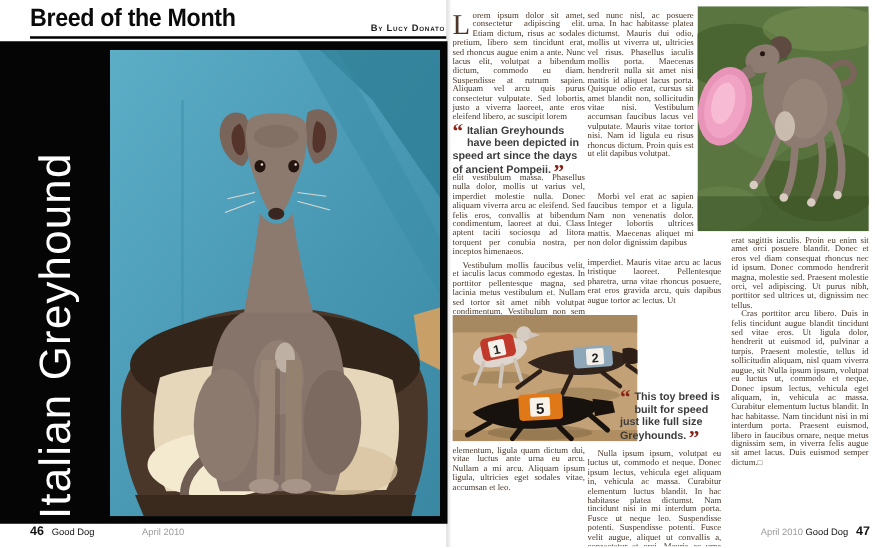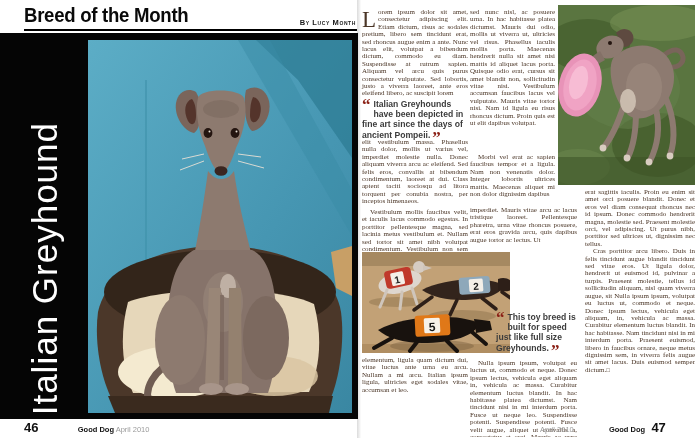--- a/index.html
+++ b/index.html
@@ -18,25 +18,25 @@
   .vtitle-wrap{left:0;top:33px;width:88px;height:386px;display:flex;align-items:flex-end;justify-content:center;}
   .vtitle{writing-mode:vertical-rl;transform:rotate(180deg);color:#ffffff;
           font-family:"Liberation Sans",sans-serif;font-weight:normal;font-size:35px;
           letter-spacing:1px;line-height:1;padding:4px 0 2px 0;white-space:nowrap;}
   .photo{left:88px;top:40px;width:264px;height:373px;}
   .crease{left:357px;top:0;width:6px;height:438px;
           background:linear-gradient(to right,rgba(0,0,0,.14),rgba(0,0,0,0) 70%);}
 
   
   .footer{top:420px;font-family:"Liberation Sans",sans-serif;font-size:7.5px;color:#111;}
-  .footer .pg{font-weight:bold;font-size:13px;}
-  .footer .mag{font-weight:bold;margin-left:33px;}
-  .footer .iss{color:#9b9b9b;}
+  .footer .pg{font-weight:bold;font-size:10px;}
+  .footer .mag{font-weight:normal;}
+  .footer .iss{color:#9b9b9b;margin-left:36px;}
   .footer-l{left:24px;}
-  .footer-r{left:540px;width:156px;text-align:left;}
+  .footer-r{left:540px;width:156px;text-align:right;}
 
   
   .col{font-size:7px;line-height:7.4px;color:#4a3526;text-align:justify;}
   .col p{margin:0;}
   .indent{text-indent:8px;}
   .dropcap{float:left;font-size:23px;line-height:19px;padding:1px 2px 0 0;color:#4a3526;}
   .endmark{font-size:6px;color:#4a3526;}
 
   .c1p1{left:362px;top:9px;width:106px;}
   .pq1{left:362px;top:99px;width:106px;}
@@ -66,21 +66,21 @@
   .q-close{font-family:"Liberation Serif",serif;font-weight:bold;font-size:17px;line-height:6px;
            color:#8b2015;position:relative;top:5px;padding-left:2px;}
 </style>
 </head>
 <body>
 
 <div class="spread">
 
   <div class="abs title">Breed of the Month</div>
   <div class="abs title-rule"></div>
-  <div class="abs byline">By Lucy Month</div>
+  <div class="abs byline">By Lucy Donato</div>
 
   <div class="abs black-panel"></div>
   <div class="abs vtitle-wrap">
     <div class="vtitle">Italian Greyhound</div>
   </div>
 
   <svg class="abs photo" viewBox="0 0 264 373" preserveAspectRatio="none">
     <defs>
       <linearGradient id="teal" x1="0" y1="0" x2="1" y2="1">
         <stop offset="0" stop-color="#5cadc6"></stop>
@@ -140,21 +140,21 @@
     <span class="pg">46</span>&nbsp;&nbsp;
     <span class="mag">Good Dog</span>
     <span class="iss">April 2010</span>
   </div>
 
   <div class="abs col c1p1">
     <p><span class="dropcap">L</span><span>orem ipsum dolor sit amet, consectetur adipiscing elit. Etiam dictum, risus ac sodales pretium, libero sem tincidunt erat, sed rhoncus augue enim a ante. Nunc lacus elit, volutpat a bibendum dictum, commodo eu diam. Suspendisse at rutrum sapien. Aliquam vel arcu quis purus consectetur vulputate. Sed lobortis, justo a viverra laoreet, ante eros eleifend libero, ac suscipit lorem</span></p>
   </div>
 
   <div class="abs pullquote pq1">
-    <span class="q-open">“</span><span>Italian Greyhounds have been depicted in fine art since the days of ancient Pompeii.</span><span class="q-close">”</span>
+    <span class="q-open">“</span><span>Italian Greyhounds have been depicted in speed art since the days of ancient Pompeii.</span><span class="q-close">”</span>
   </div>
 
   <div class="abs col c1p2">
       <p>elit vestibulum massa. Phasellus nulla dolor, mollis ut varius vel, imperdiet molestie nulla. Donec aliquam viverra arcu ac eleifend. Sed felis eros, convallis at bibendum condimentum, laoreet at dui. Class aptent taciti sociosqu ad litora torquent per conubia nostra, per inceptos himenaeos.</p>
     </div>
   <div class="abs col c1p3">
       <p class="indent">Vestibulum mollis faucibus velit, et iaculis lacus commodo egestas. In porttitor pellentesque magna, sed lacinia metus vestibulum et. Nullam sed tortor sit amet nibh volutpat condimentum. Vestibulum non sem non felis auctor lobortis id nec lacus. Donec ornare, elit vitae lacinia</p>
     </div>
 
   <svg class="abs race" viewBox="0 0 148 101" preserveAspectRatio="none">
@@ -202,21 +202,21 @@
         <line x1="85" y1="89" x2="95" y2="99"></line>
           <line x1="110" y1="80" x2="124" y2="92"></line>
       </g>
       <rect x="53" y="63" width="35" height="21" rx="3" fill="#e07818" transform="rotate(-3 70 73)"></rect>
       <rect x="62" y="66" width="16" height="15" rx="1.5" fill="#f7f2ea" transform="rotate(-3 70 73)"></rect>
       <text x="70" y="79" transform="rotate(-3 70 73)" font-family="Liberation Sans, sans-serif" font-size="12" font-weight="bold" fill="#1a1a1a" text-anchor="middle">5</text>
     </g>
   </svg>
 
   <div class="abs col c1p4">
-      <p>elementum, ligula quam dictum dui, vitae luctus ante urna eu arcu. Nullam a mi arcu. Italian ipsum ligula, ultricies eget sodales vitae, accumsan et leo.</p>
+      <p>elementum, ligula quam dictum dui, vitae luctus ante urna eu arcu. Nullam a mi arcu. Aliquam ipsum ligula, ultricies eget sodales vitae, accumsan et leo.</p>
     </div>
 
   <div class="abs col c2s1">
       <p>sed nunc nisl, ac posuere urna. In hac habitasse platea dictumst. Mauris dui odio, mollis ut viverra ut, ultricies vel risus. Phasellus iaculis mollis porta. Maecenas hendrerit nulla sit amet nisi mattis id aliquet lacus porta. Quisque odio erat, cursus sit amet blandit non, sollicitudin vitae nisi. Vestibulum accumsan faucibus lacus vel vulputate. Mauris vitae tortor nisi. Nam id ligula eu risus rhoncus dictum. Proin quis est ut elit dapibus volutpat.</p>
     </div>
   <div class="abs col c2s2">
       <p class="indent">Morbi vel erat ac sapien faucibus tempor et a ligula. Nam non venenatis dolor. Integer lobortis ultrices mattis. Maecenas aliquet mi non dolor dignissim dapibus</p>
     </div>
   <div class="abs col c2s3">
       <p>imperdiet. Mauris vitae arcu ac lacus tristique laoreet. Pellentesque pharetra, urna vitae rhoncus posuere, erat eros gravida arcu, quis dapibus augue tortor ac lectus. Ut</p>

